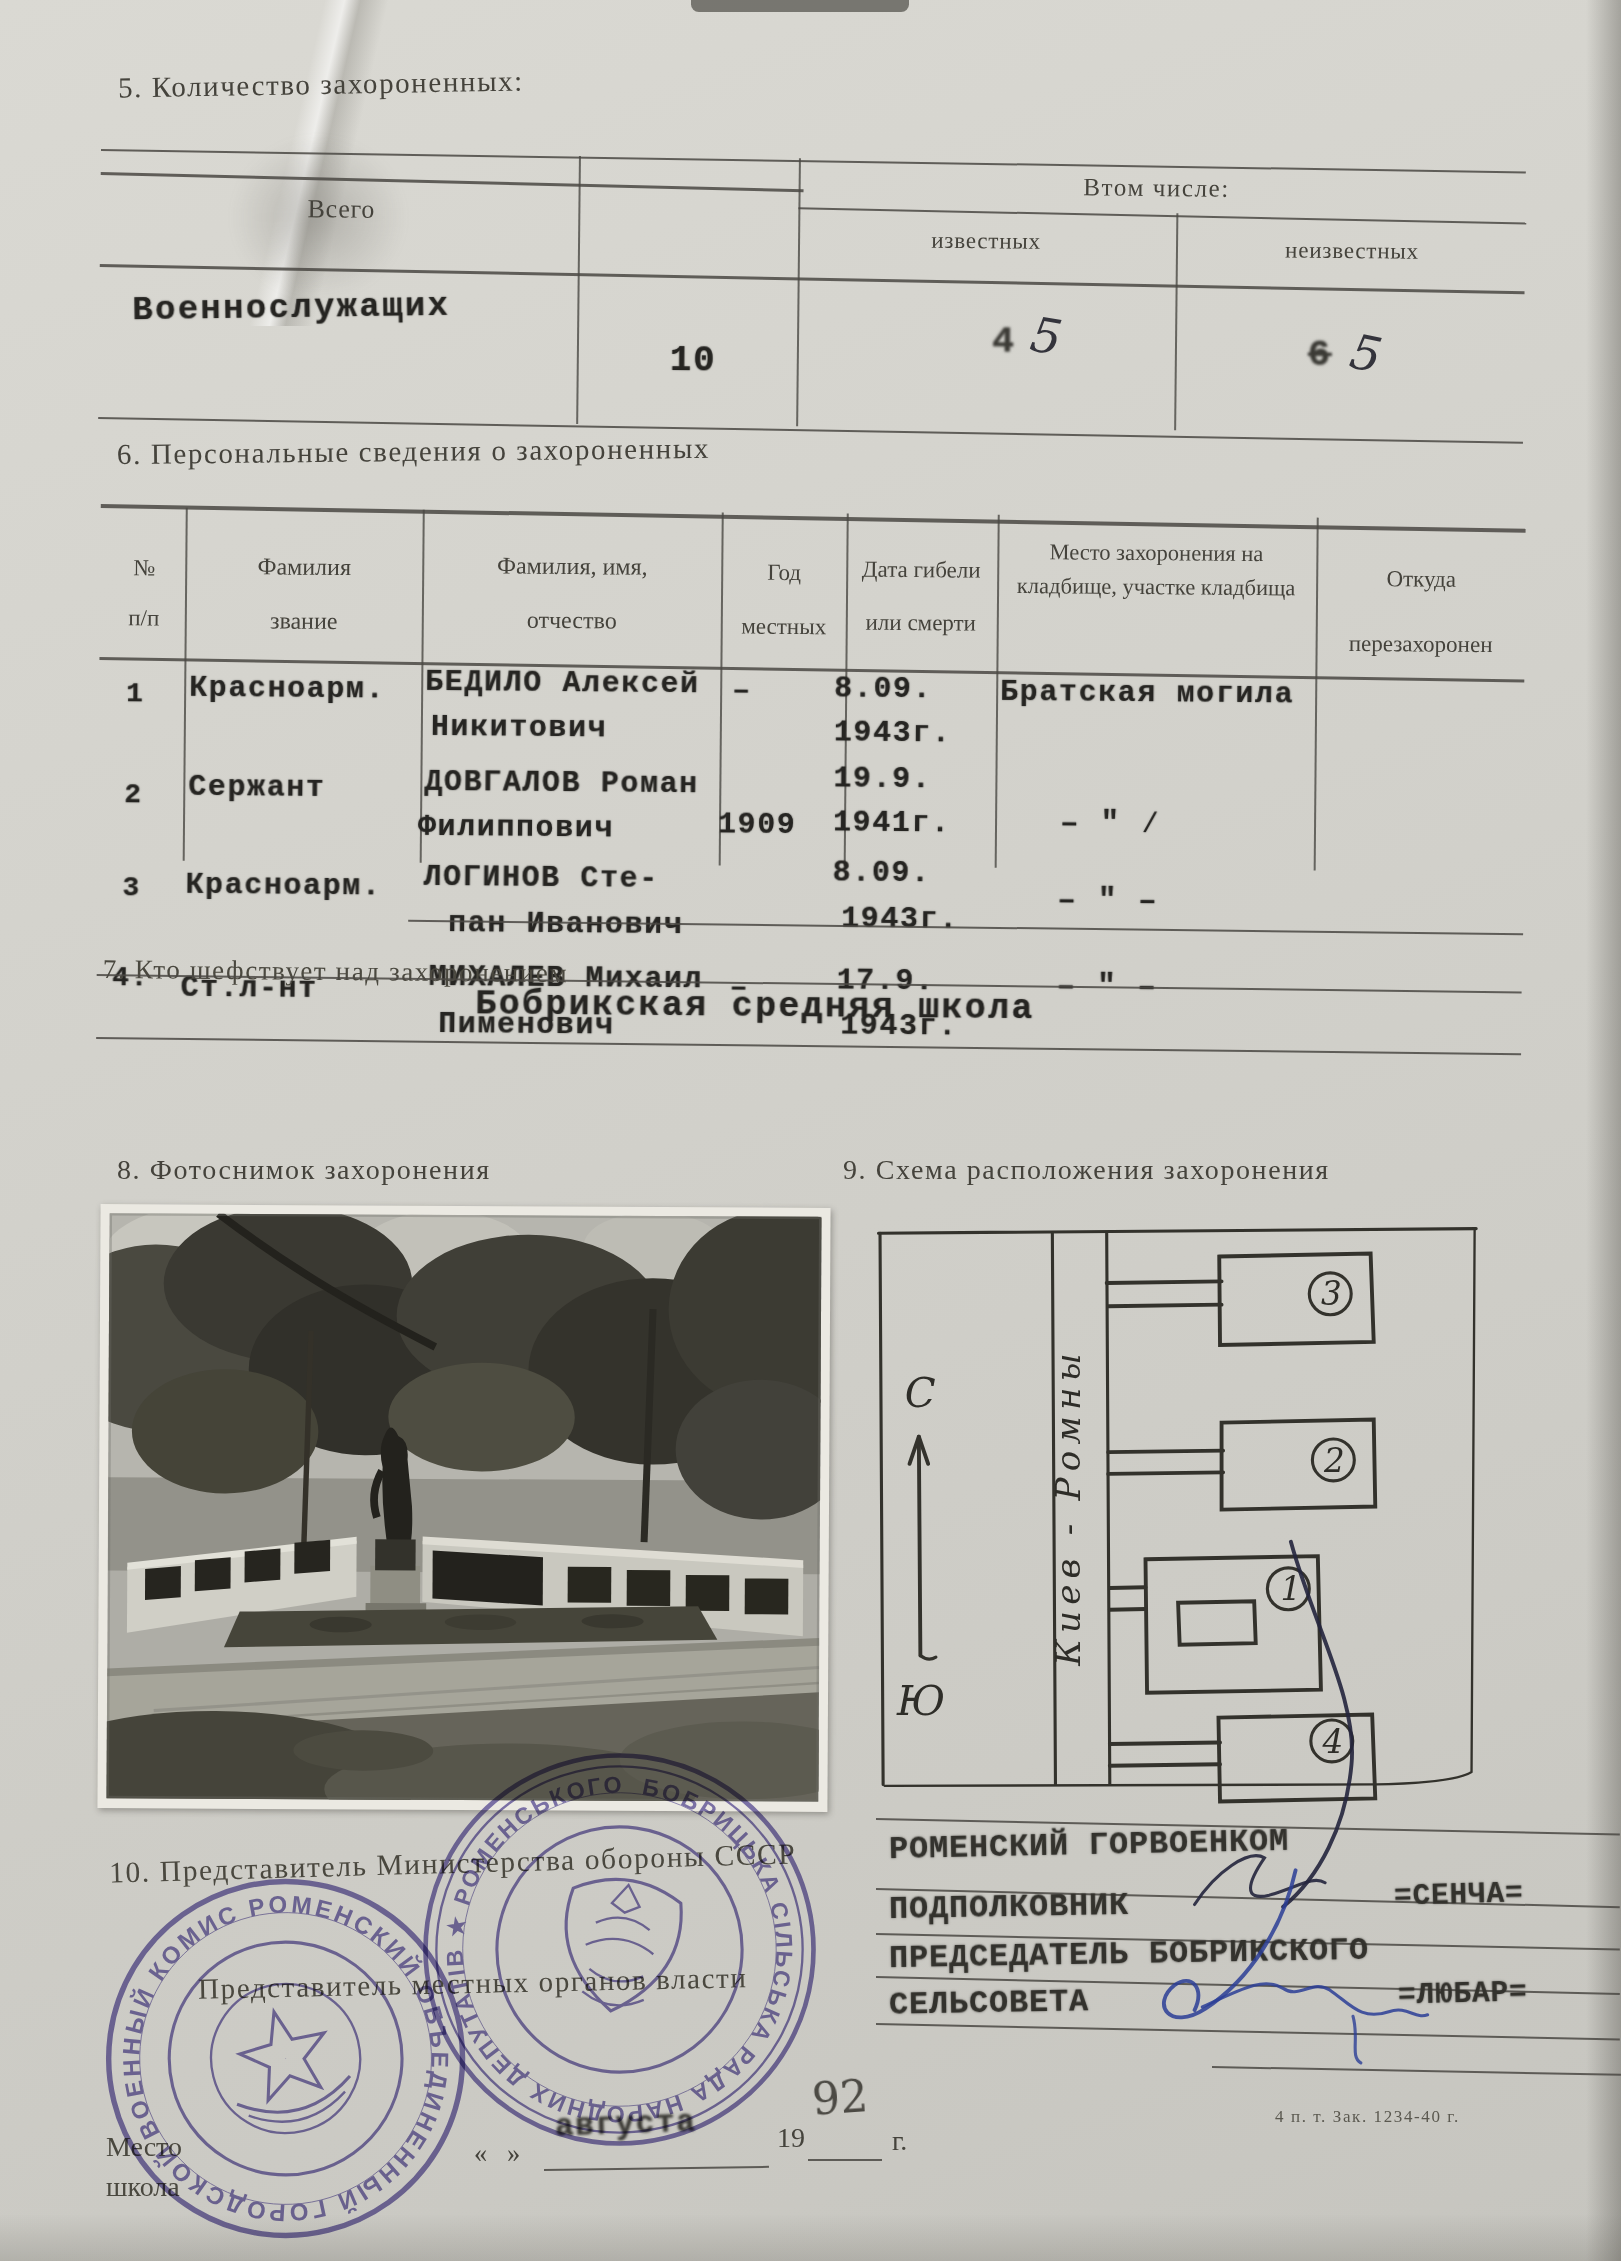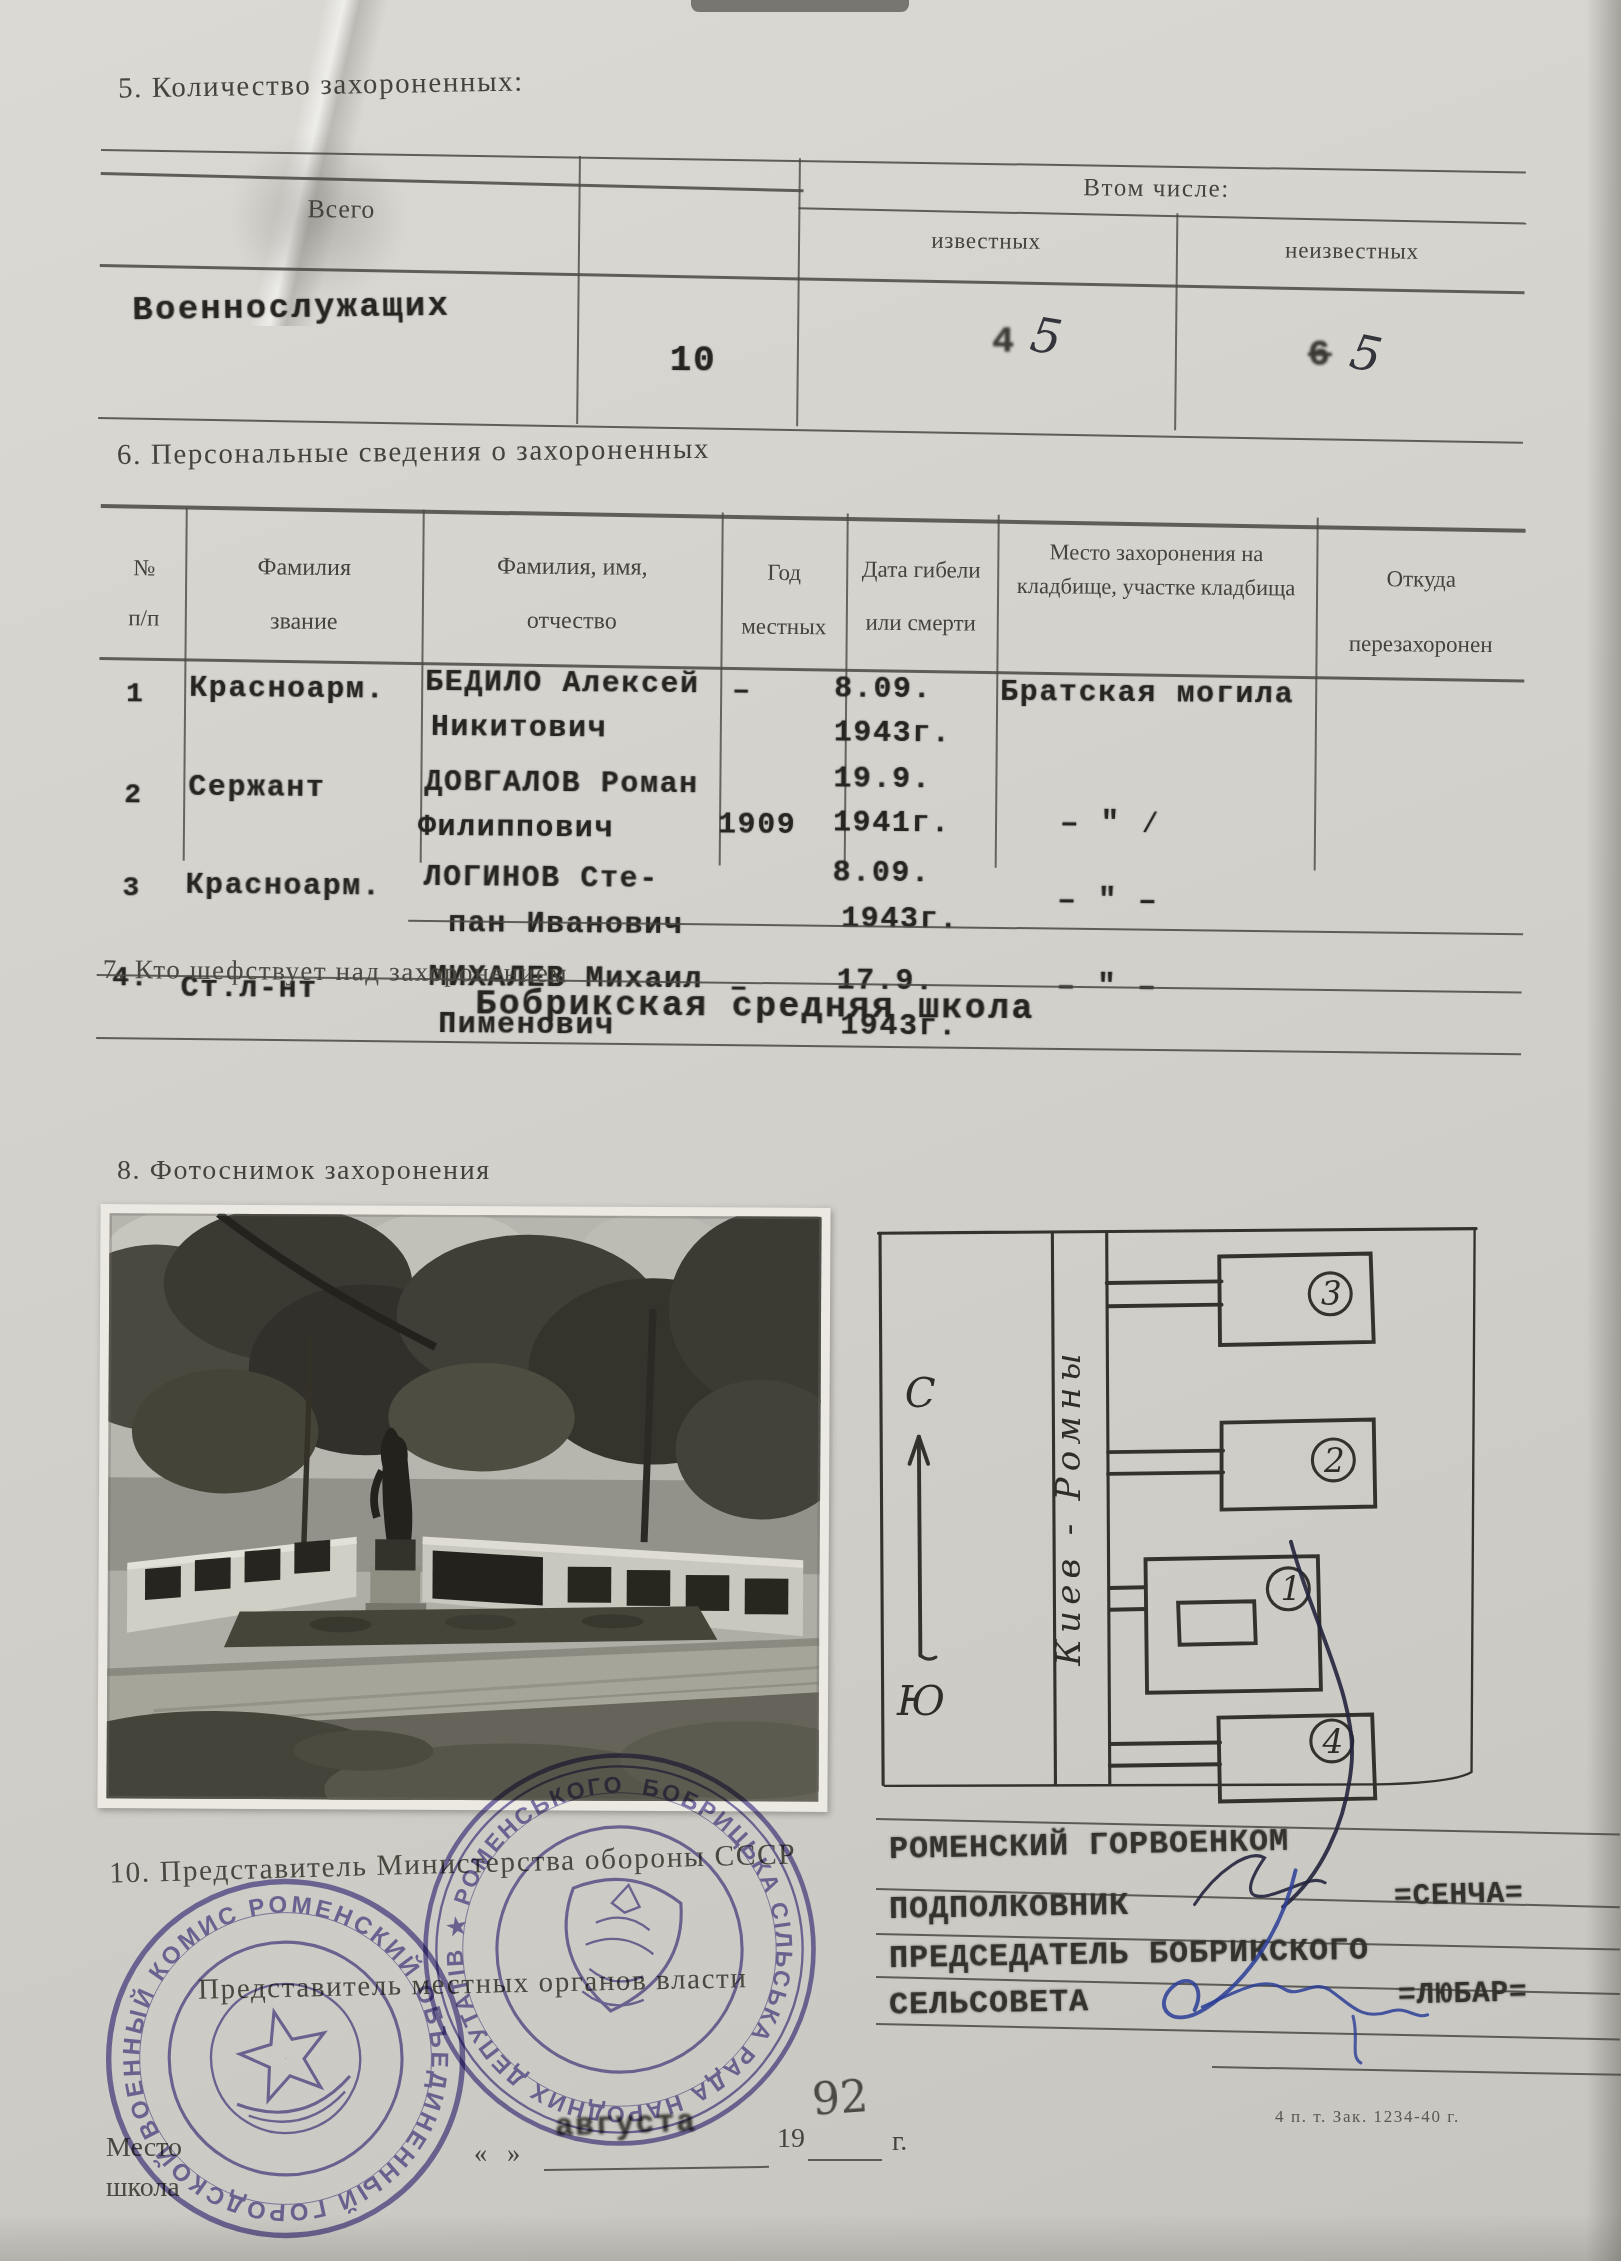--- a/index.html
+++ b/index.html
@@ -206,20 +206,21 @@
       <polygon points="0,668 916,612 916,753 0,753" fill="#66645a"></polygon>
       <ellipse cx="140" cy="730" rx="260" ry="90" fill="#45443a"></ellipse>
       <ellipse cx="520" cy="740" rx="240" ry="60" fill="#57564b"></ellipse>
       <ellipse cx="820" cy="700" rx="160" ry="50" fill="#5c5b50"></ellipse>
       <ellipse cx="330" cy="690" rx="90" ry="26" fill="#4c4b40"></ellipse>
 
       <rect x="0" y="0" width="916" height="753" fill="none" stroke="#6e6d66" stroke-width="6" opacity=".35"></rect>
     </svg>
   </div>
 
+  <div class="abs serif" style="left:843px;top:1154px;font-size:28px;letter-spacing:1.6px;">9. Схема расположения захоронения</div>
 
   <svg class="abs" width="684" height="621" viewBox="0 0 880 800" style="left:833px;top:1196px;">
     <g stroke="#33322c" stroke-width="4" fill="none" stroke-linecap="round">
 
       <path d="M58 48 L828 42"></path>
       <path d="M60 48 L64 758"></path>
       <path d="M826 44 L822 742 Q800 756 700 758 L66 760" stroke-width="3"></path>
 
       <path d="M282 48 L286 758"></path>
       <path d="M352 48 L356 758"></path>

